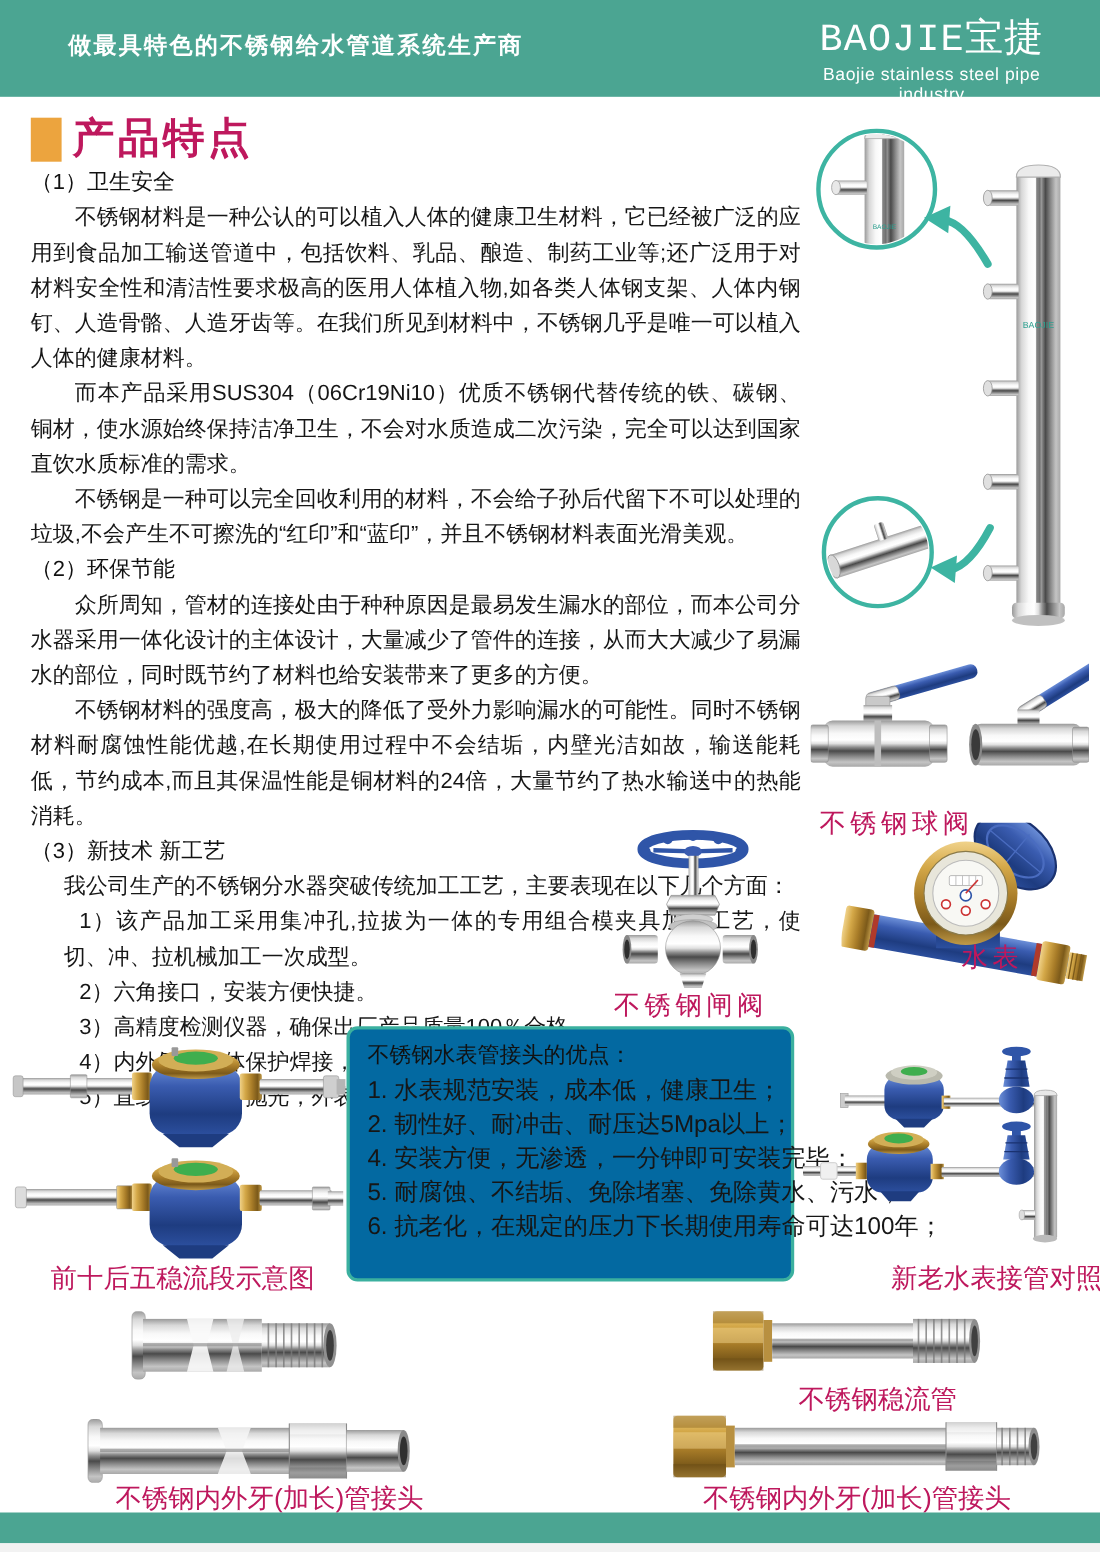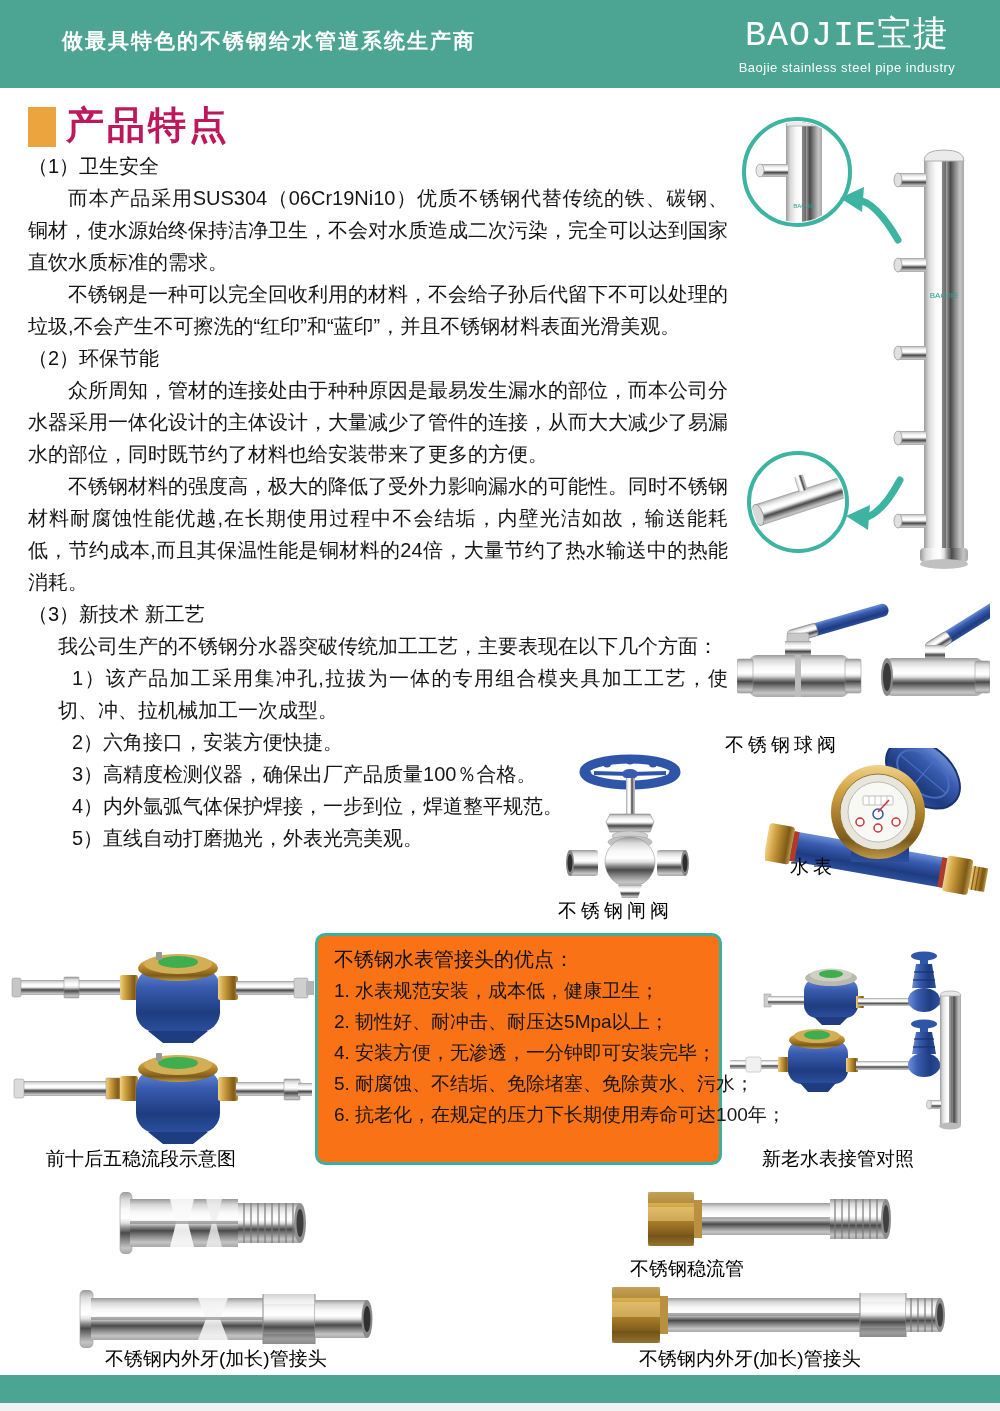--- a/index.html
+++ b/index.html
@@ -15,21 +15,21 @@
   }
   .slogan {
     position:absolute; left:62px; top:27px; font-size:21px; font-weight:bold;
     color:#ffffff; letter-spacing:2px; white-space:nowrap;
   }
   .logo-block { position:absolute; right:28px; top:10px; width:250px; text-align:center; }
   .logo-text {
     font-size:35px; color:#ffffff; font-weight:400; letter-spacing:1px;
     font-family:Liberation Mono, monospace; white-space:nowrap;
   }
-  .logo-tagline { margin-top:3px; font-size:13px; color:#ffffff; letter-spacing:0.5px; }
+  .logo-tagline { margin-top:3px; font-size:16px; color:#ffffff; letter-spacing:0.5px; }
 
   
   .title-bullet { position:absolute; left:28px; top:107px; width:28px; height:40px; background:#eca43e; }
   .page-title {
     position:absolute; left:66px; top:100px; font-size:38px; font-weight:bold;
     color:#be185d; letter-spacing:3px;
   }
 
   
   .textcol {
@@ -38,31 +38,31 @@
   }
   .sec-heading { margin:0; font-size:20px; line-height:32px; font-weight:normal; color:#111; }
   .para { margin:0; text-indent:2em; }
   .lead { margin:0; text-indent:1.5em; }
   .num-item { margin:0; padding-left:30px; text-indent:14px; }
 
   
   .photo { position:absolute; }
   .photo svg { display:block; }
 
-  .caption { position:absolute; font-size:19px; color:#000000; text-align:left; white-space:nowrap; }
+  .caption { position:absolute; font-size:24px; color:#be185d; text-align:right; white-space:nowrap; }
   .caption.wide-ls { letter-spacing:4px; }
 
   
   .adv-box {
     position:absolute; left:315px; top:933px; width:371px; height:212px;
-    border:3px solid #3bb09f; border-radius:10px; background:#f97316;
+    border:3px solid #3bb09f; border-radius:10px; background:#0369a1;
     padding:8px 14px 6px 16px;
   }
   .adv-title { font-size:20px; line-height:30px; color:#111; margin:0 0 1px; font-weight:500; }
-  .adv-item { font-size:19px; line-height:31px; color:#161616; margin:0; white-space:nowrap; }
+  .adv-item { font-size:22px; line-height:31px; color:#161616; margin:0; white-space:nowrap; }
 
   
   .bottom-bar { position:absolute; left:0; top:1375px; width:1000px; height:28px; background:#4ba592; }
   .bottom-strip { position:absolute; left:0; top:1403px; width:1000px; height:8px; background:#f2f2f2; }
 </style>
 </head>
 <body>
 
 <div class="page">
 
@@ -127,20 +127,21 @@
       <div class="logo-text">BAOJIE宝捷</div>
       <div class="logo-tagline">Baojie stainless steel pipe industry</div>
     </div>
   </div>
 
   <div class="title-bullet"></div>
   <div class="page-title">产品特点</div>
 
   <div class="textcol">
     <p class="sec-heading">（1）卫生安全</p>
+    <p class="para">不锈钢材料是一种公认的可以植入人体的健康卫生材料，它已经被广泛的应用到食品加工输送管道中，包括饮料、乳品、酿造、制药工业等;还广泛用于对材料安全性和清洁性要求极高的医用人体植入物,如各类人体钢支架、人体内钢钉、人造骨骼、人造牙齿等。在我们所见到材料中，不锈钢几乎是唯一可以植入人体的健康材料。</p>
     <p class="para">而本产品采用SUS304（06Cr19Ni10）优质不锈钢代替传统的铁、碳钢、铜材，使水源始终保持洁净卫生，不会对水质造成二次污染，完全可以达到国家直饮水质标准的需求。</p>
     <p class="para">不锈钢是一种可以完全回收利用的材料，不会给子孙后代留下不可以处理的垃圾,不会产生不可擦洗的“红印”和“蓝印”，并且不锈钢材料表面光滑美观。</p>
     <p class="sec-heading">（2）环保节能</p>
     <p class="para">众所周知，管材的连接处由于种种原因是最易发生漏水的部位，而本公司分水器采用一体化设计的主体设计，大量减少了管件的连接，从而大大减少了易漏水的部位，同时既节约了材料也给安装带来了更多的方便。</p>
     <p class="para">不锈钢材料的强度高，极大的降低了受外力影响漏水的可能性。同时不锈钢材料耐腐蚀性能优越,在长期使用过程中不会结垢，内壁光洁如故，输送能耗低，节约成本,而且其保温性能是铜材料的24倍，大量节约了热水输送中的热能消耗。</p>
     <p class="sec-heading">（3）新技术 新工艺</p>
     <p class="lead">我公司生产的不锈钢分水器突破传统加工工艺，主要表现在以下几个方面：</p>
     <p class="num-item">1）该产品加工采用集冲孔,拉拔为一体的专用组合模夹具加工工艺，使切、冲、拉机械加工一次成型。</p>
     <p class="num-item">2）六角接口，安装方便快捷。</p>
     <p class="num-item">3）高精度检测仪器，确保出厂产品质量100％合格。</p>

